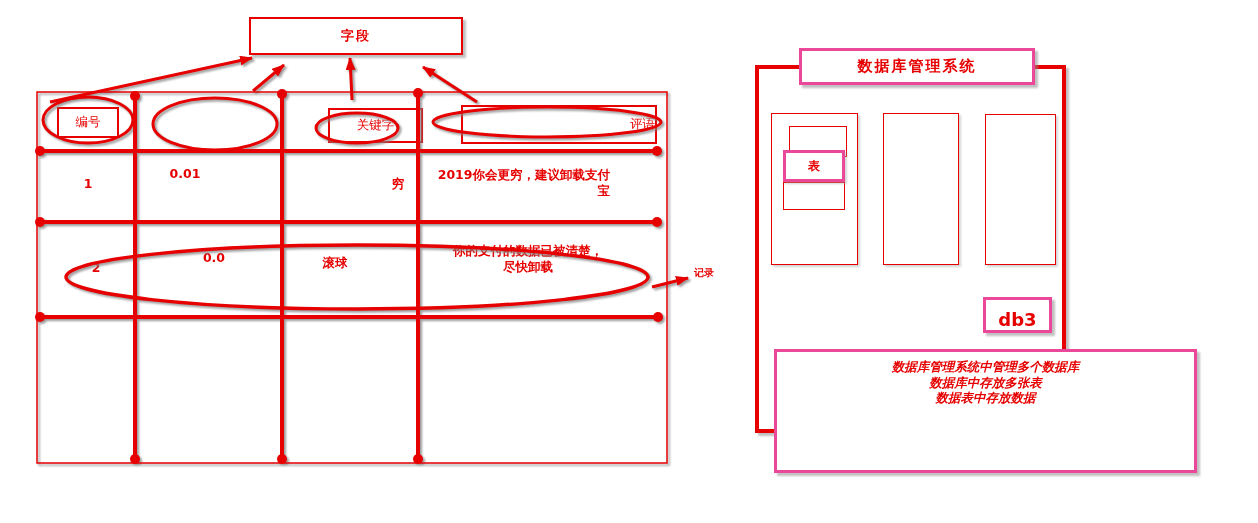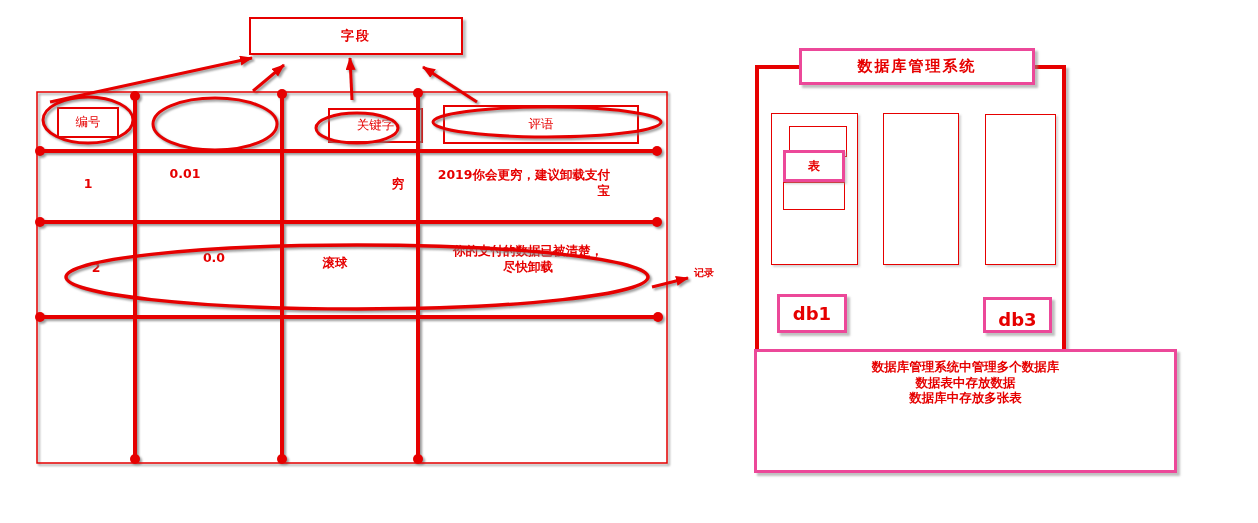--- a/index.html
+++ b/index.html
@@ -36,21 +36,21 @@
   <div class="abs box-med ctr shadowed z3" style="left:249px;top:17px;width:210px;height:34px;border-width:2.5px;">
     <span class="redtext" style="font-size:13px;letter-spacing:2px;">字段</span>
   </div>
 
   <div class="abs box-med ctr z2" style="left:57px;top:107px;width:58px;height:27px;">
     <span class="redtext hdr">编号</span>
   </div>
   <div class="abs box-med ctr z2" style="left:308px;top:108px;width:91px;height:31px;margin-left:20px;">
     <span class="redtext hdr">关键字</span>
   </div>
-  <div class="abs box-med ctr z2" style="left:443px;top:105px;width:192px;height:35px;">
+  <div class="abs box-med ctr z2" style="left:461px;top:105px;width:192px;height:35px;justify-content:flex-end;">
     <span class="redtext hdr">评语</span>
   </div>
 
   <div class="abs cellval redtext" style="left:73px;top:176px;width:30px;">1</div>
   <div class="abs cellval redtext" style="left:165px;top:166px;width:40px;">0.01</div>
   <div class="abs cellval redtext" style="left:383px;top:176px;width:30px;">穷</div>
   <div class="abs cellval redtext" style="left:434px;top:167px;width:176px;text-align:right;">2019你会更穷，建议卸载支付宝</div>
 
   <div class="abs cellval redtext" style="left:81px;top:260px;width:30px;">2</div>
   <div class="abs cellval redtext" style="left:194px;top:250px;width:40px;">0.0</div>
@@ -68,31 +68,28 @@
   <div class="abs box-thin soft-shadow z2" style="left:771px;top:113px;width:85px;height:150px;background:#ffffff;"></div>
   <div class="abs box-thin soft-shadow z2" style="left:883px;top:113px;width:74px;height:150px;background:#ffffff;"></div>
   <div class="abs box-thin soft-shadow z2" style="left:985px;top:114px;width:69px;height:149px;background:#ffffff;"></div>
 
   <div class="abs box-thin z2" style="left:789px;top:126px;width:56px;height:29px;background:#ffffff;"></div>
   <div class="abs box-thick ctr soft-shadow z3" style="left:783px;top:130px;width:56px;height:26px;">
     <span class="redtext" style="font-size:12px;">表</span>
   </div>
   <div class="abs box-thin z2" style="left:783px;top:182px;width:60px;height:26px;background:#ffffff;"></div>
 
-  <div class="abs box-thick ctr shadowed z3" style="left:777px;top:274px;width:64px;height:33px;">
-    <span class="redtext dblabel">db1</span>
-  </div>
   <div class="abs box-thick ctr shadowed z3" style="left:983px;top:277px;width:63px;height:30px;align-items:flex-end;">
     <span class="redtext dblabel">db3</span>
   </div>
 
-  <div class="abs box-thick shadowed z5" id="note-box" style="left:754px;top:329px;width:417px;height:111px;">
+  <div class="abs box-thick shadowed z5" id="note-box" style="left:774px;top:329px;width:417px;height:111px;font-style:italic;">
     <div class="redtext">数据库管理系统中管理多个数据库</div>
+    <div class="redtext">数据库中存放多张表</div>
     <div class="redtext">数据表中存放数据</div>
-    <div class="redtext">数据库中存放多张表</div>
   </div>
 
   <svg id="art" width="1258" height="523" viewBox="0 0 1258 523">
     <defs>
       <marker id="ah" markerWidth="15" markerHeight="12" refX="12" refY="5" orient="auto" markerUnits="userSpaceOnUse">
         <path d="M0,0 L13,5 L0,10 z" fill="#e60000"></path>
       </marker>
     </defs>
 
     <rect x="37" y="92" width="630" height="371" fill="none" stroke="#e60000" stroke-width="1.5"></rect>

